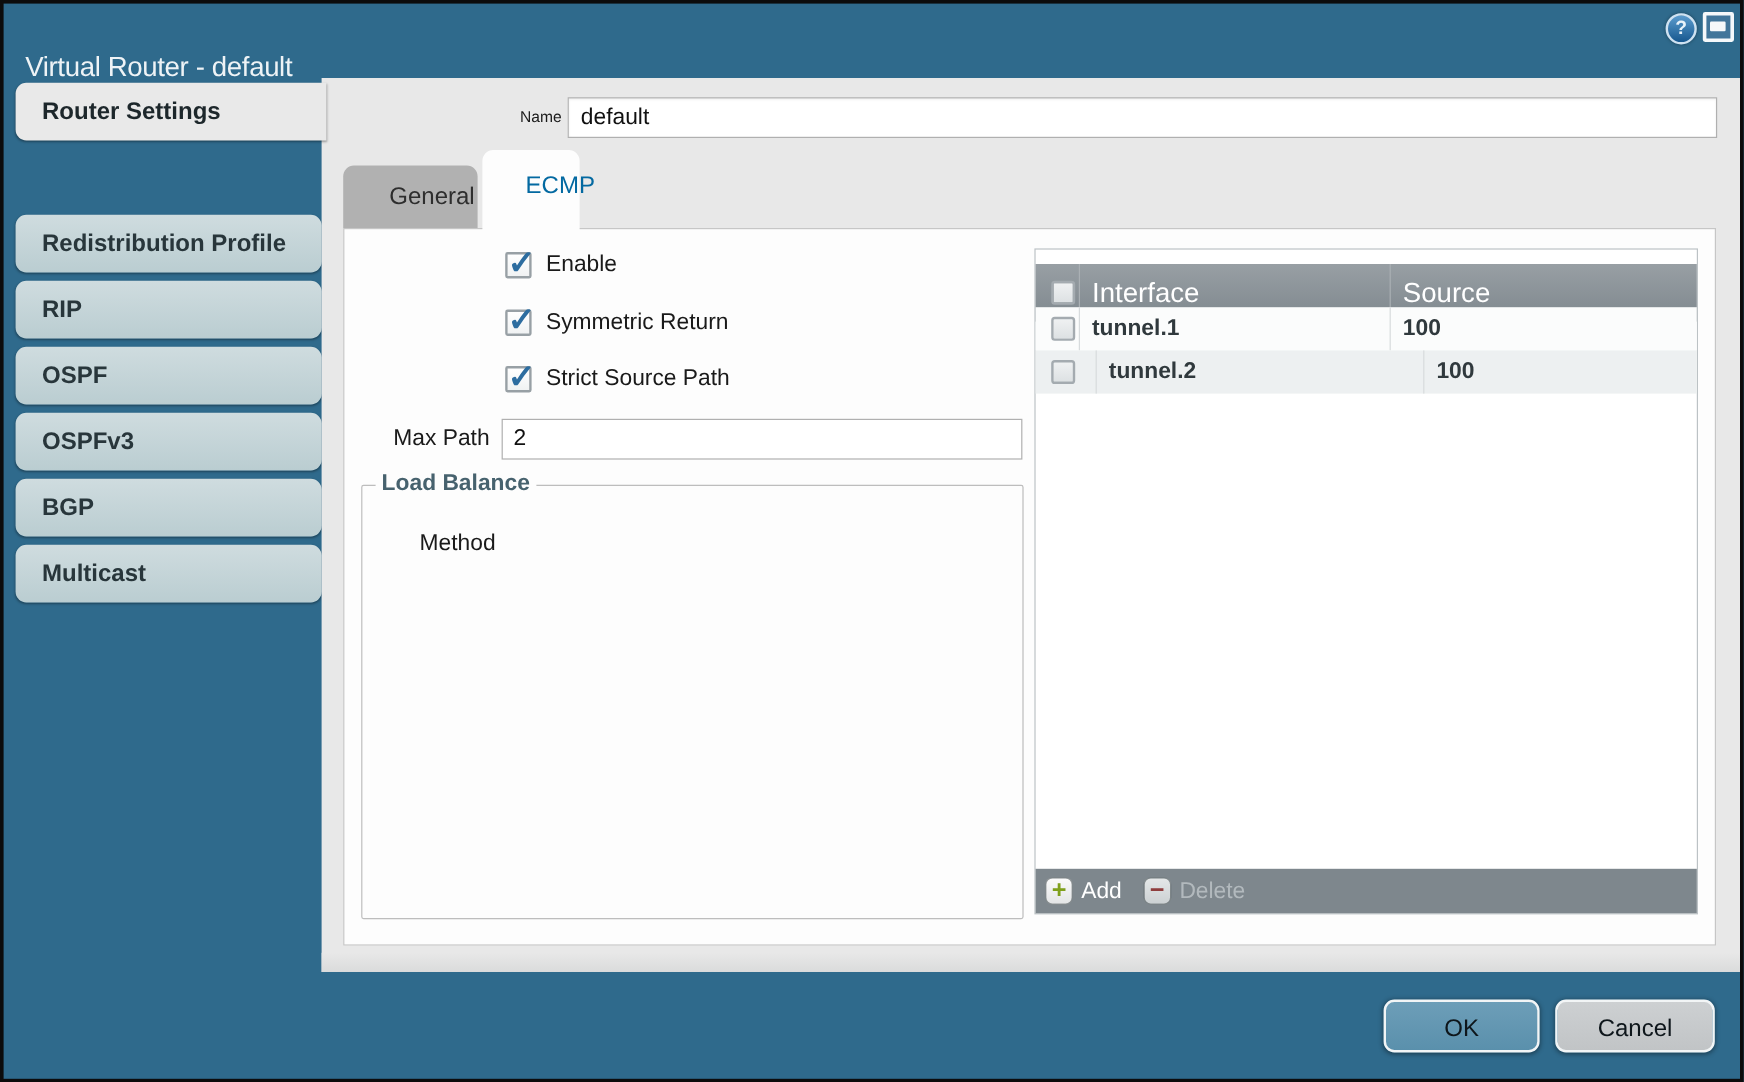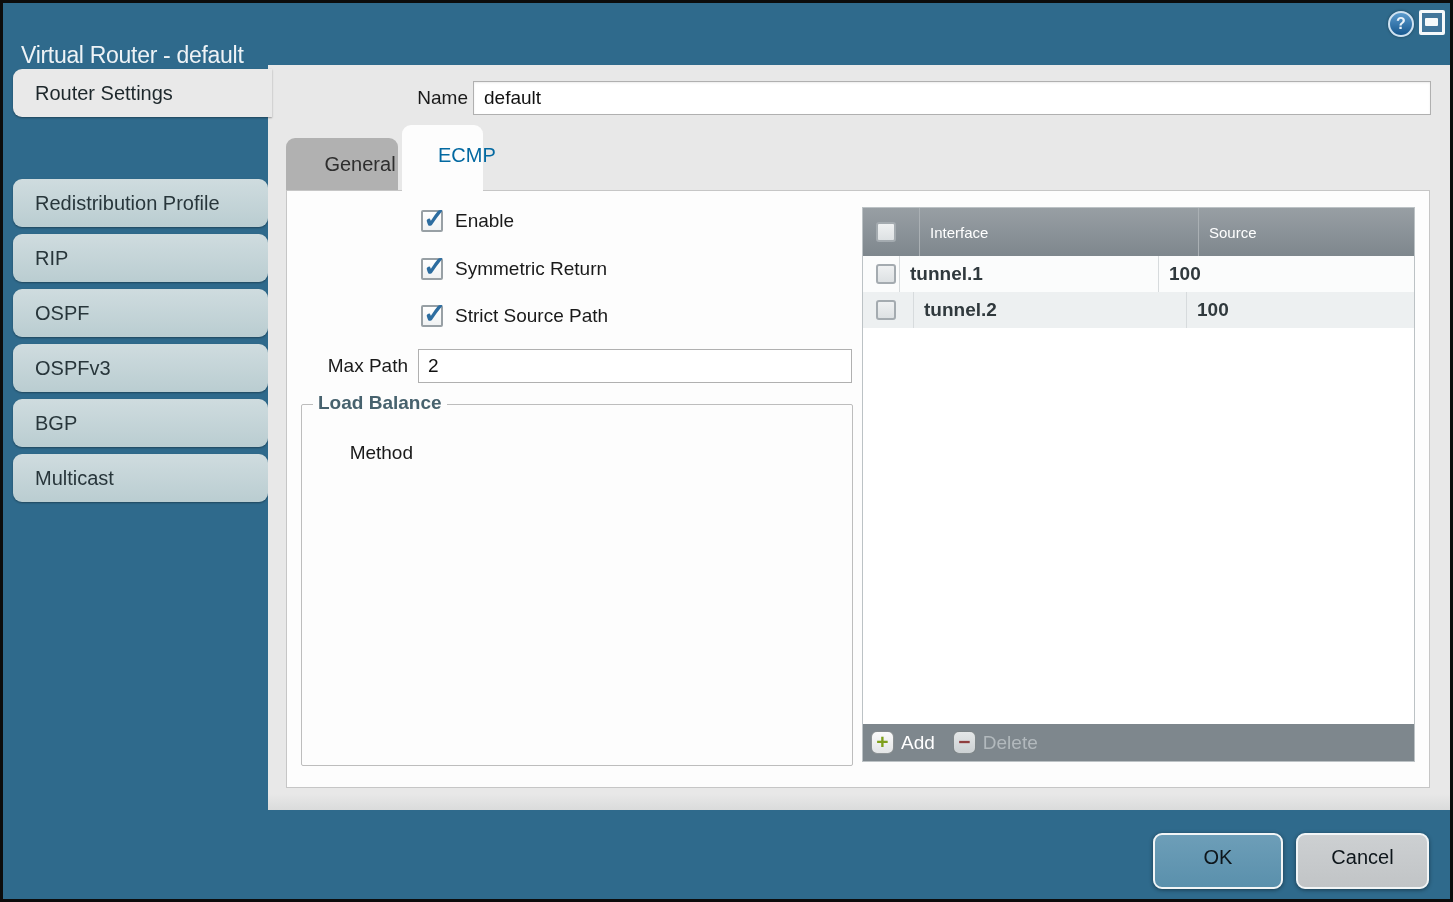--- a/index.html
+++ b/index.html
@@ -10,29 +10,29 @@
   .title { position:absolute; left:18px; top:12px; color:#eef3f6; font-size:23px; letter-spacing:-0.3px;margin-top:27px; }
   .help-icon { position:absolute; left:1385px; top:8px; width:26px; height:26px; border-radius:50%;
     background:linear-gradient(#5b9bcd,#17588f); border:2px solid #cfe2f1; color:#eaf3fa; font-weight:bold;
     font-size:16px; text-align:center; line-height:22px; cursor:pointer; box-shadow:0 0 3px rgba(0,0,0,.4);}
   .win-icon { position:absolute; left:1416px; top:7px; width:26px; height:25px; border:3px solid #f5f8fa; border-radius:2px; background:#41759a; cursor:pointer;}
   .win-icon::after { content:""; position:absolute; left:3px; top:5px; width:13px; height:8px; background:#f5f8fa; border-radius:1px;}
 
   
   .side-tab { position:absolute; left:10px; width:255px; height:48px; border-radius:9px;
     background:linear-gradient(#cfdcdf,#bacdd1); color:#28363b; font-size:20px; line-height:48px;
-    padding-left:22px; cursor:pointer; box-shadow:0 1px 2px rgba(0,0,0,.35);}
+    padding-left:22px; cursor:pointer; box-shadow:0 1px 2px rgba(0,0,0,.35);font-weight:bold;}
   .side-tab.active { width:259px; border-radius:9px 0 0 9px; background:#e9e9e9; color:#1d272b; z-index:2;}
 
   
   .main { position:absolute; left:265px; top:62px; width:1182px; height:745px; background:#e8e8e8; }
   .main::after { content:""; position:absolute; left:0; bottom:0; width:100%; height:16px;
     background:linear-gradient(#e8e8e8,#dadbdb);}
   .name-label { position:absolute; left:140px; top:16px; width:60px; height:34px; line-height:34px;
-    text-align:right; font-size:19px; color:#1a1a1a;}
+    text-align:right; font-size:13px; color:#1a1a1a;}
   .name-input { position:absolute; left:205px; top:16px; width:958px; height:34px; border:1px solid #b0b0b0;
     background:#fff; font-family:"Liberation Sans",sans-serif; font-size:19px; padding:0 10px; color:#111;
     box-shadow:inset 0 1px 2px rgba(0,0,0,.08);}
 
   .tab { position:absolute; text-align:center; font-size:20px; cursor:pointer;padding-left:36px; }
   .tab-general { left:18px; top:73px; width:112px; height:52px; line-height:52px; background:#b1b1b1;
     border-radius:9px 9px 0 0; color:#2e2e2e; z-index:1;}
   .tab-ecmp { left:134px; top:60px; width:81px; height:67px; line-height:60px; background:#fdfdfd;
     border-radius:9px 9px 0 0; color:#0369a1; z-index:3;}
 
@@ -62,22 +62,22 @@
     background:#fff; cursor:pointer;}
   .method-value { position:absolute; left:10px; top:0; height:35px; line-height:35px; font-size:19px; color:#111;}
   .method-btn { position:absolute; right:0; top:0; width:37px; height:35px;
     background:linear-gradient(#e9eaeb,#d3d5d7); border-left:1px solid #b7babc; cursor:pointer;}
   .method-btn::after { content:""; position:absolute; left:9px; top:12px; width:0; height:0;
     border-left:9px solid transparent; border-right:9px solid transparent; border-top:11px solid #7e93a0;}
 
   
   .tbl { position:absolute; left:575px; top:16px; width:553px; height:555px; border:1px solid #bcc2c5;
     background:#fff;}
-  .tbl-header { position:absolute; left:0; top:0; width:100%; height:48px; display:grid;
-    grid-template-columns:36px 259px 1fr; background:linear-gradient(#989fa4,#7e878d); color:#fff; font-size:15px;gap:20px;}
+  .tbl-header { position:absolute; left:0; top:12px; width:100%; height:48px; display:grid;
+    grid-template-columns:36px 259px 1fr; background:linear-gradient(#989fa4,#7e878d); color:#fff; font-size:23px;}
   .tbl-header .hcell { display:flex; align-items:center; padding-left:10px; border-left:1px solid #aab0b4; }
   .tbl-header .hcell-check { display:flex; align-items:center; justify-content:center; border-left:none;}
   .tbl-check { width:20px; height:20px; border:2px solid #a4abb0; border-radius:3px;
     background:linear-gradient(#eff1f2,#dde1e3); cursor:pointer;}
   .tbl-row { position:absolute; left:0; width:100%; height:36px; display:grid;
     grid-template-columns:36px 259px 1fr; font-size:19px; color:#30393d; cursor:pointer;}
   .tbl-row .cell { display:flex; align-items:center; padding-left:10px; border-left:1px solid #d7dbdd;font-weight:bold;}
   .tbl-row .cell-check { display:flex; align-items:center; justify-content:center; border-left:none;}
   .row-a { top:48px; background:#fbfcfc; }
   .row-b { top:84px; background:#edf0f1;gap:14px; }
@@ -85,21 +85,21 @@
     display:flex; align-items:center; padding-left:8px; gap:18px;}
   .tb-btn { display:flex; align-items:center; gap:7px; cursor:pointer;}
   .tb-icon { width:23px; height:23px; border-radius:6px; border:1px solid rgba(55,65,70,.55);
     background:linear-gradient(#fbfbfb,#e3e5e6); text-align:center; line-height:20px; font-size:21px; font-weight:bold;}
   .tb-icon.plus { color:#7fa01c; }
   .tb-icon.minus { background:linear-gradient(#e4e7e8,#ccd1d3); color:#8f3e3e; }
   .tb-label-add { color:#fff; font-size:19px; }
   .tb-label-del { color:#b2b9bd; font-size:19px; }
 
   
-  .btn { position:absolute; top:830px; height:56px; border-radius:9px; border:2px solid #f2f5f6;
+  .btn { position:absolute; top:830px; height:44px; border-radius:9px; border:2px solid #f2f5f6;
     font-size:20px; color:#0e161b; text-align:center; line-height:44px; cursor:pointer;
     box-shadow:0 1px 4px rgba(0,0,0,.45);}
   .btn-ok { left:1150px; width:130px; background:linear-gradient(#6d9eb8,#5a90ac); }
   .btn-cancel { left:1293px; width:133px; background:linear-gradient(#cdd0d2,#c1c4c6); }
 </style>
 </head>
 <body>
 
 <div class="window">
 

